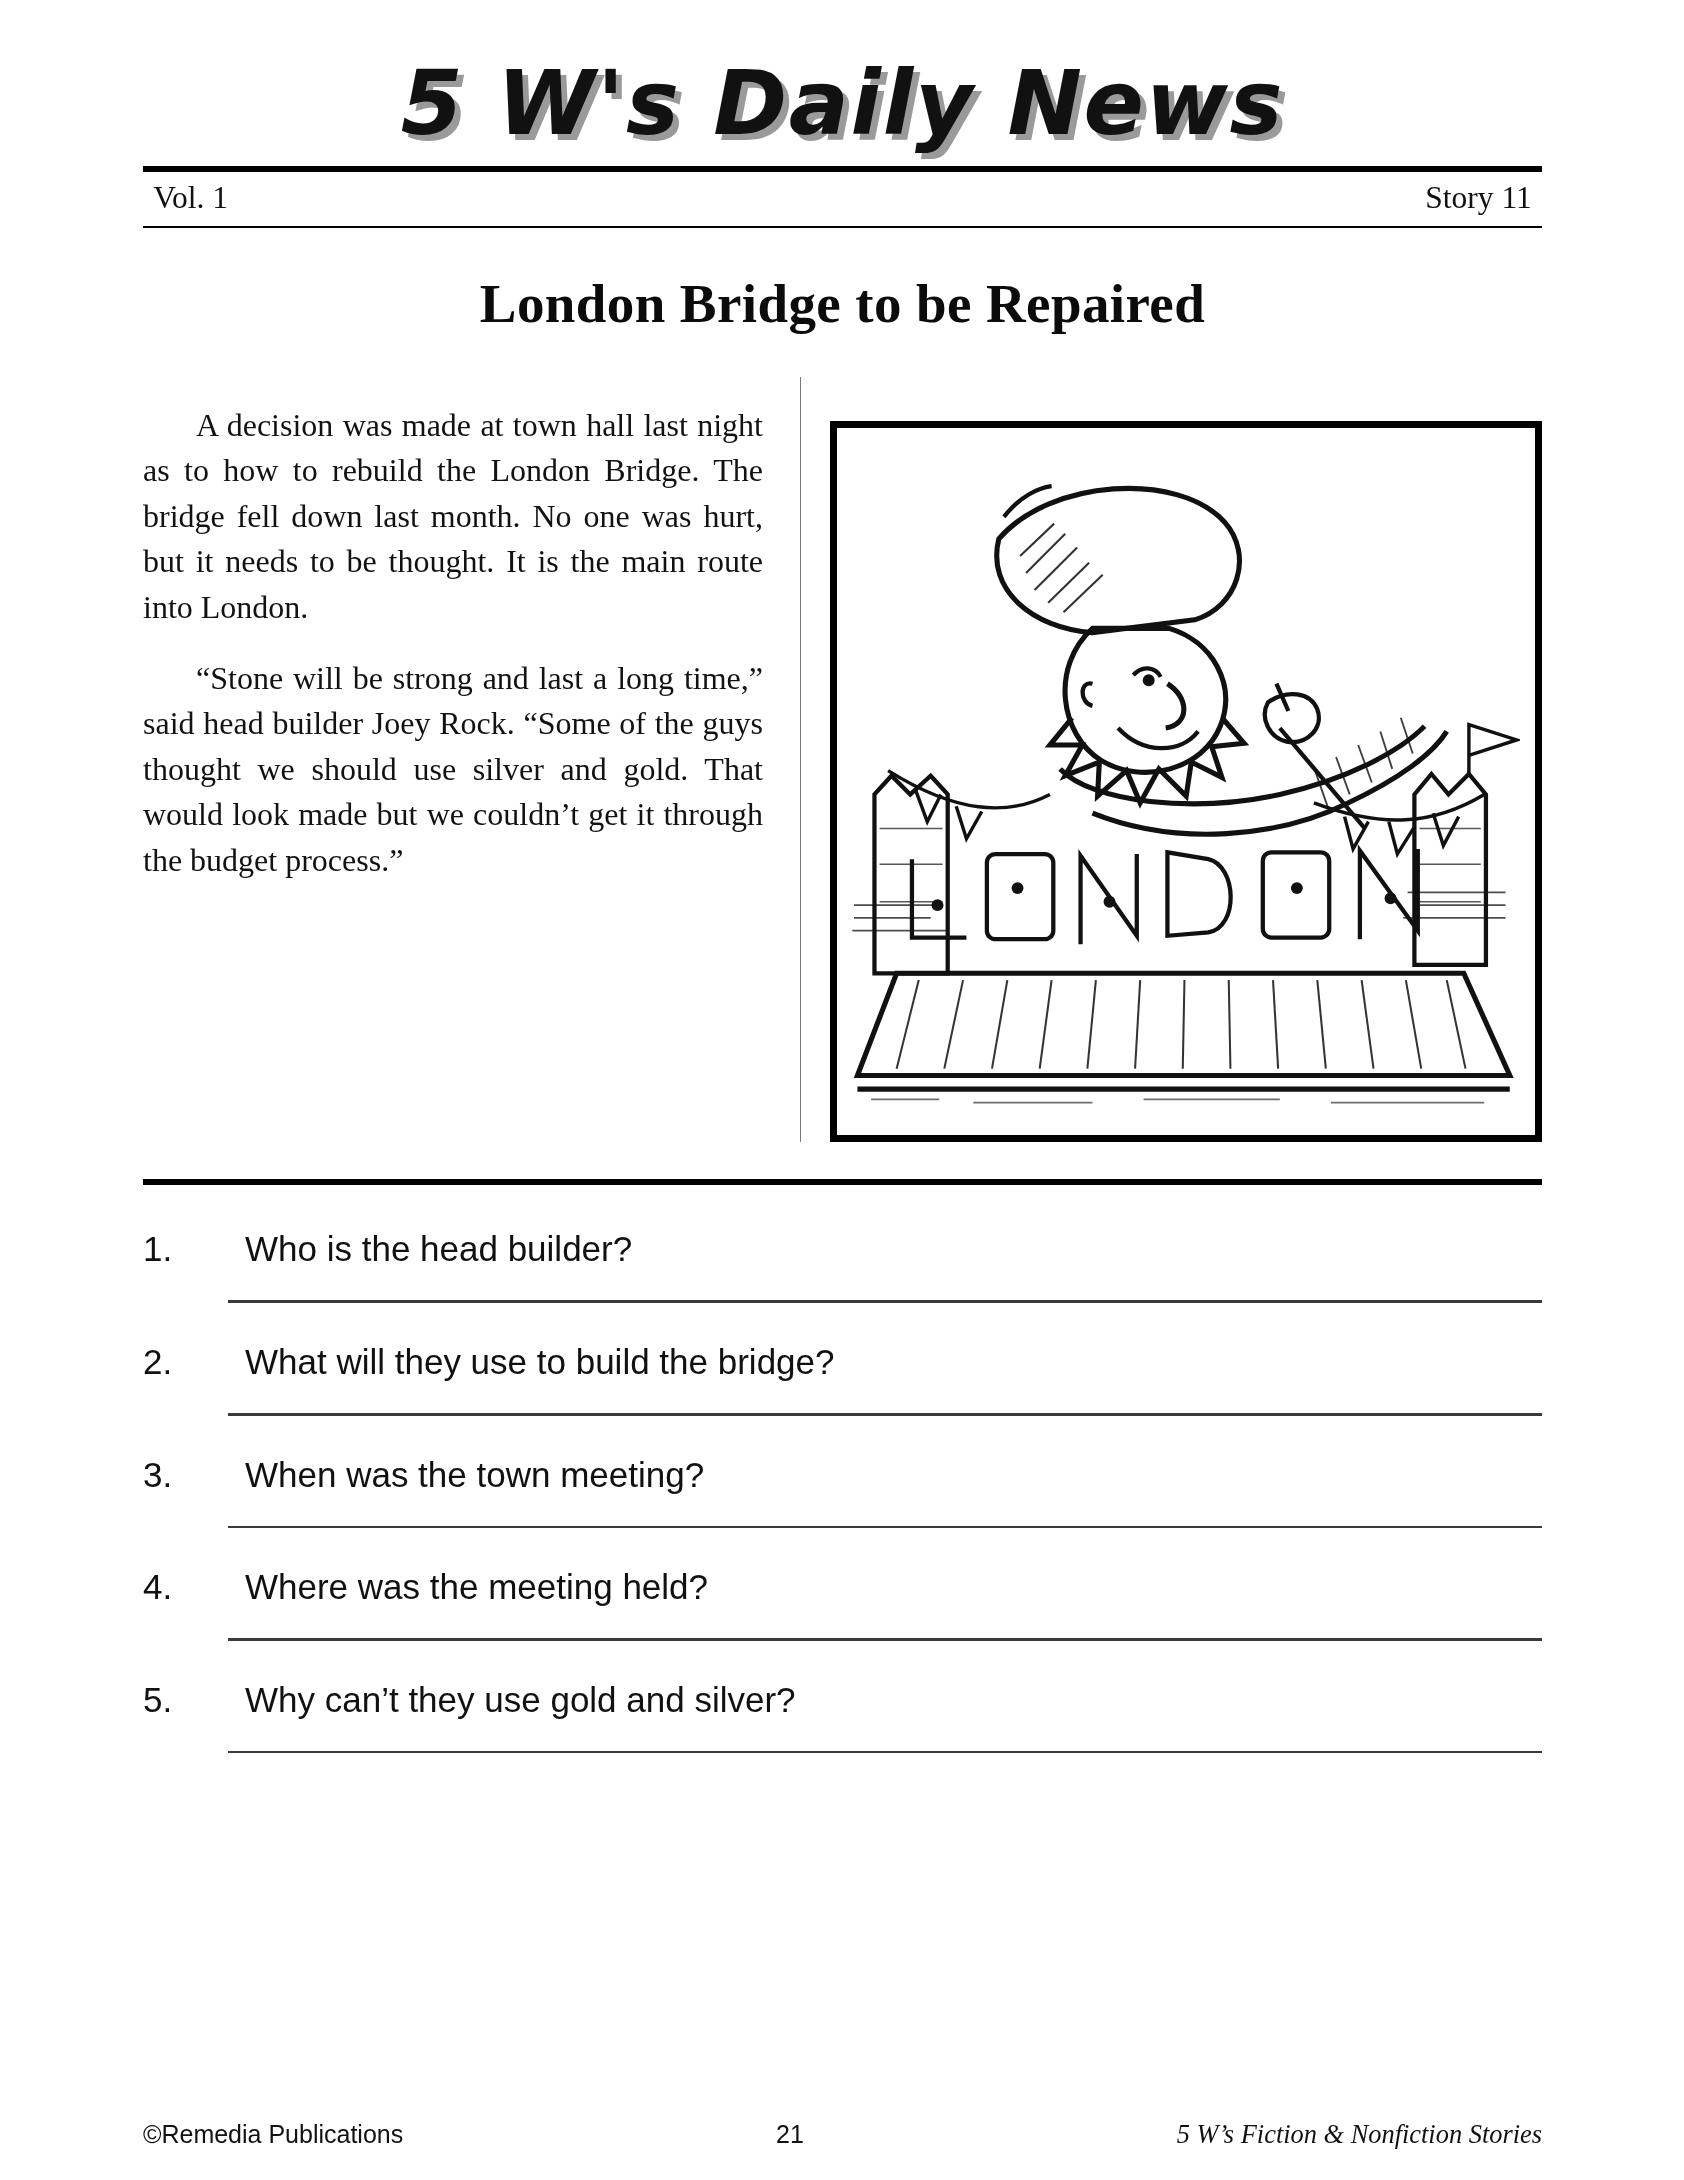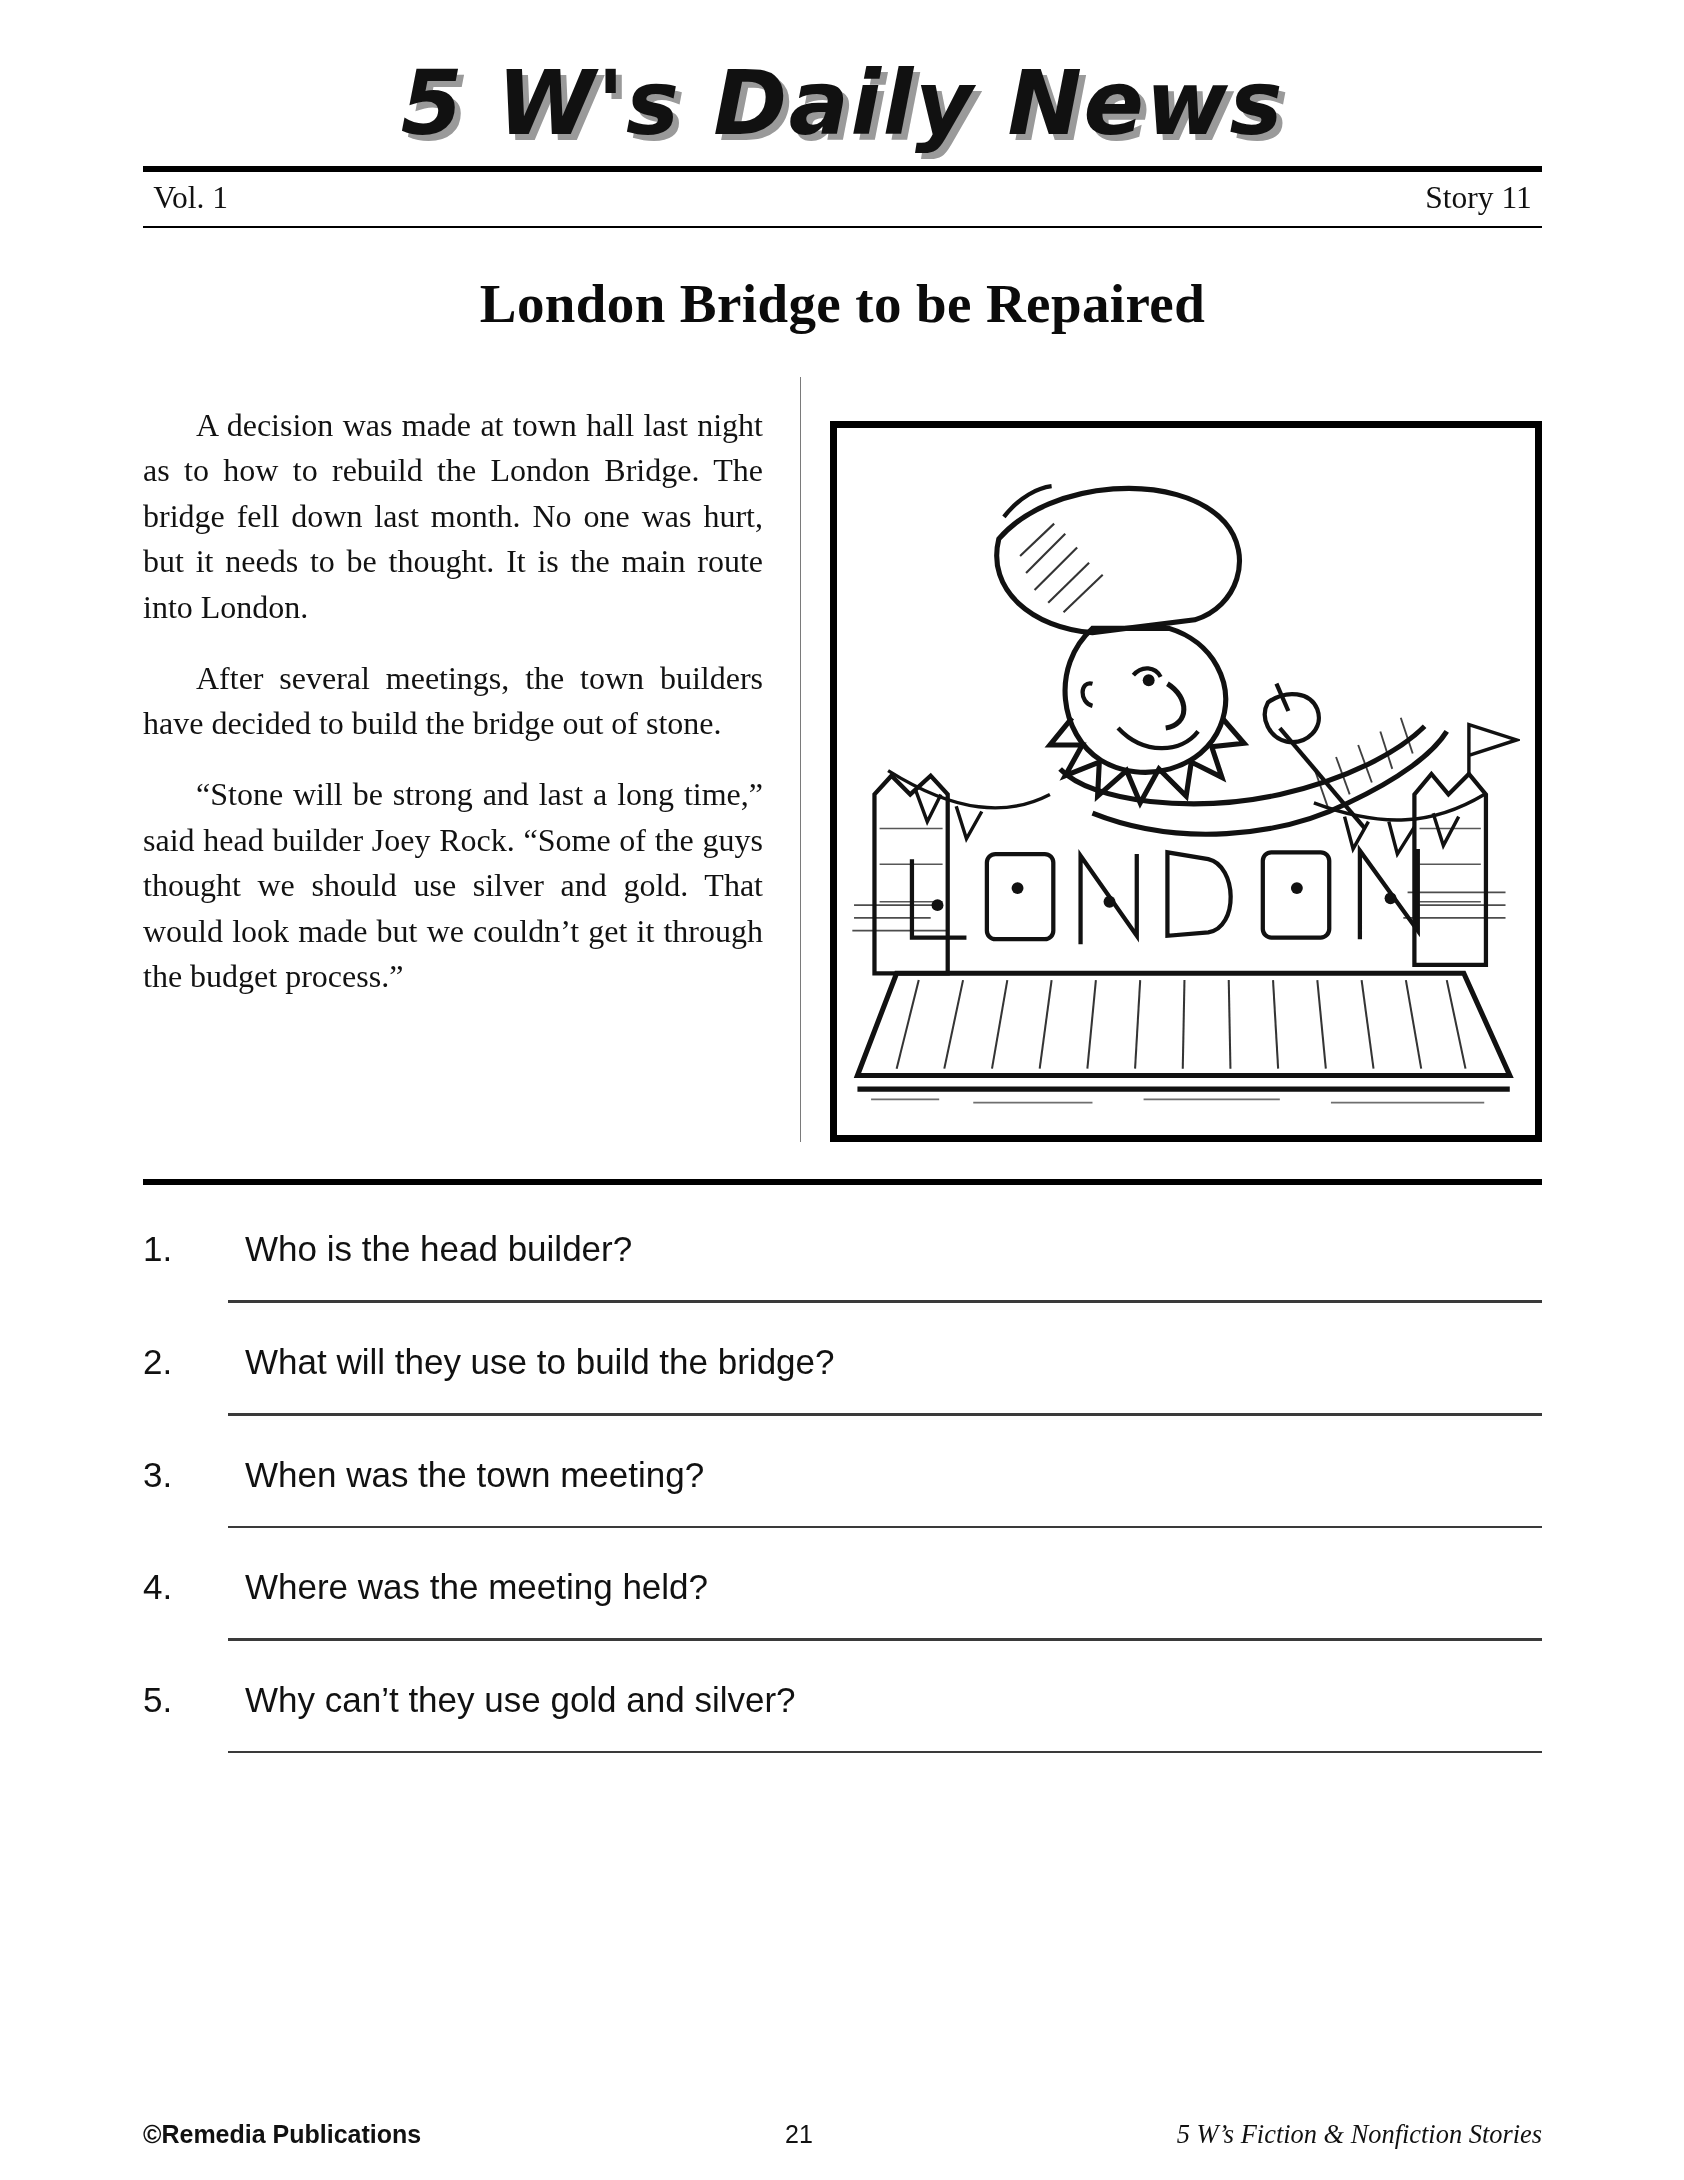--- a/index.html
+++ b/index.html
@@ -149,21 +149,21 @@
     position: absolute;
     left: 143px;
     right: 143px;
     bottom: 31px;
     display: flex;
     justify-content: space-between;
     align-items: center;
     font-size: 25.6px;
     color: #111;
   }
-  .footer .left { font-family: "Liberation Sans", sans-serif; font-size: 25px; font-weight: bold; }
+  .footer .left { font-family: "Liberation Sans", sans-serif; font-size: 25px; }
   .footer .center { font-family: "Liberation Sans", sans-serif; font-size: 25px; text-align: right; }
   .footer .right { font-style: italic; font-size: 26.4px; }
 </style>
 </head>
 <body>
 
 <div class="page">
 
   <div class="masthead">
     <div class="masthead-title">5 W's Daily News</div>
@@ -177,21 +177,20 @@
   </div>
 
   <hr class="rule-thin">
 
   <h1 class="headline">London Bridge to be Repaired</h1>
 
   <div class="article">
 
     <div class="col-text">
       <p>A decision was made at town hall last night as to how to rebuild the London Bridge. The bridge fell down last month. No one was hurt, but it needs to be thought. It is the main route into London.</p>
-      <p>After several meetings, the town builders have decided to build the bridge out of stone.</p>
       <p>“Stone will be strong and last a long time,” said head builder Joey Rock. “Some of the guys thought we should use silver and gold. That would look made but we couldn’t get it through the budget process.”</p>
     </div>
 
     <div class="col-art">
       <div class="art-frame">
         <svg width="683" height="692" viewBox="0 0 802 812">
           <rect x="0" y="0" width="802" height="812" fill="#ffffff"></rect>
 
           <g stroke="#111" stroke-width="2" opacity="0.75">
             <line x1="20" y1="560" x2="120" y2="560"></line>

